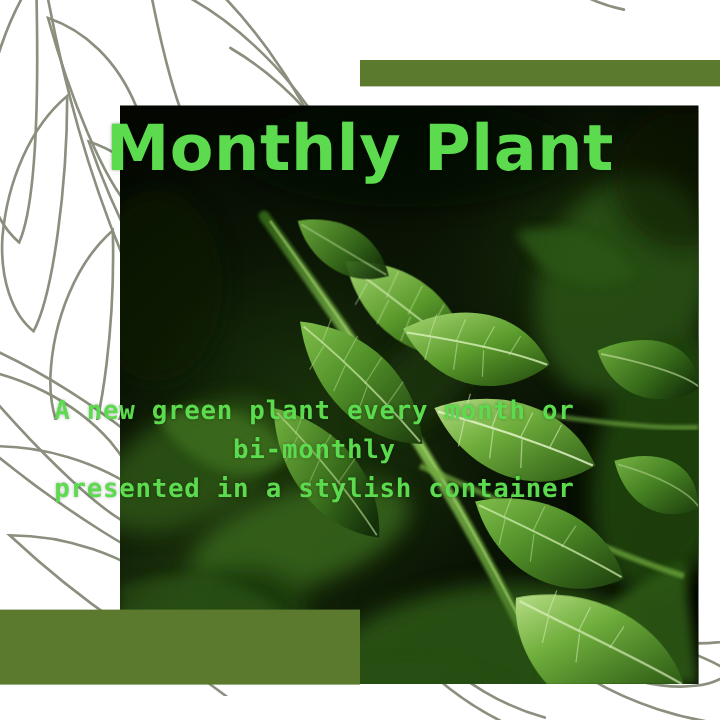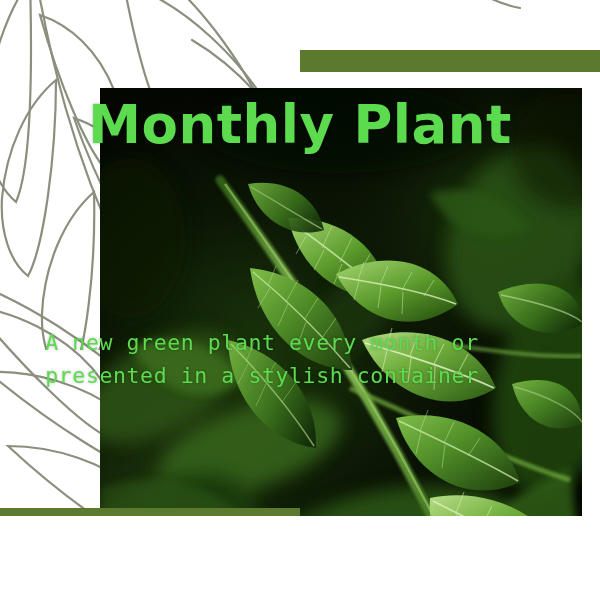--- a/index.html
+++ b/index.html
@@ -7,21 +7,21 @@
   body {
     font-family: "DejaVu Sans", sans-serif;
     background:#ffffff;
     overflow:hidden;
     position:relative;
   }
 
   #poster {
     position:absolute;
     left:0; top:0;
-    width:600px; height:516px;
+    width:600px; height:600px;
     background:#ffffff;
     overflow:hidden;
   }
 
   
   .leafart {
     position:absolute;
     pointer-events:none;
   }
   .leafart.tl { left:-22px; top:-30px; width:330px; height:380px; }
@@ -75,21 +75,21 @@
     text-shadow:0 0 3px rgba(0,0,0,0.35);
   }
   #headline .l2 { display:block; }
 
   #body-copy {
     position:absolute;
     left:0px; top:327px;
     width:524px;
     text-align:center;
     font-family:"DejaVu Sans Mono", monospace;
-    font-weight:normal;
+    font-weight:bold;
     font-size:21.5px;
     line-height:1.52;
     letter-spacing:0.6px;
     color:#5ddb4f;
     text-shadow:0 0 3px rgba(0,0,0,0.30);
   }
   #body-copy .bl { display:block; white-space:nowrap; }
 </style>
 </head>
 <body>
@@ -344,16 +344,17 @@
 
   <div id="bottom-bar"></div>
   <div id="bottom-bar-over"></div>
 
   <div id="headline">
     <span class="l1">Monthly Plant</span>
   </div>
 
   <div id="body-copy">
     <span class="bl">A new green plant every month or</span>
+    <span class="bl">bi-monthly</span>
     <span class="bl">presented in a stylish container</span>
   </div>
 
 </div>
 
 </body></html>

